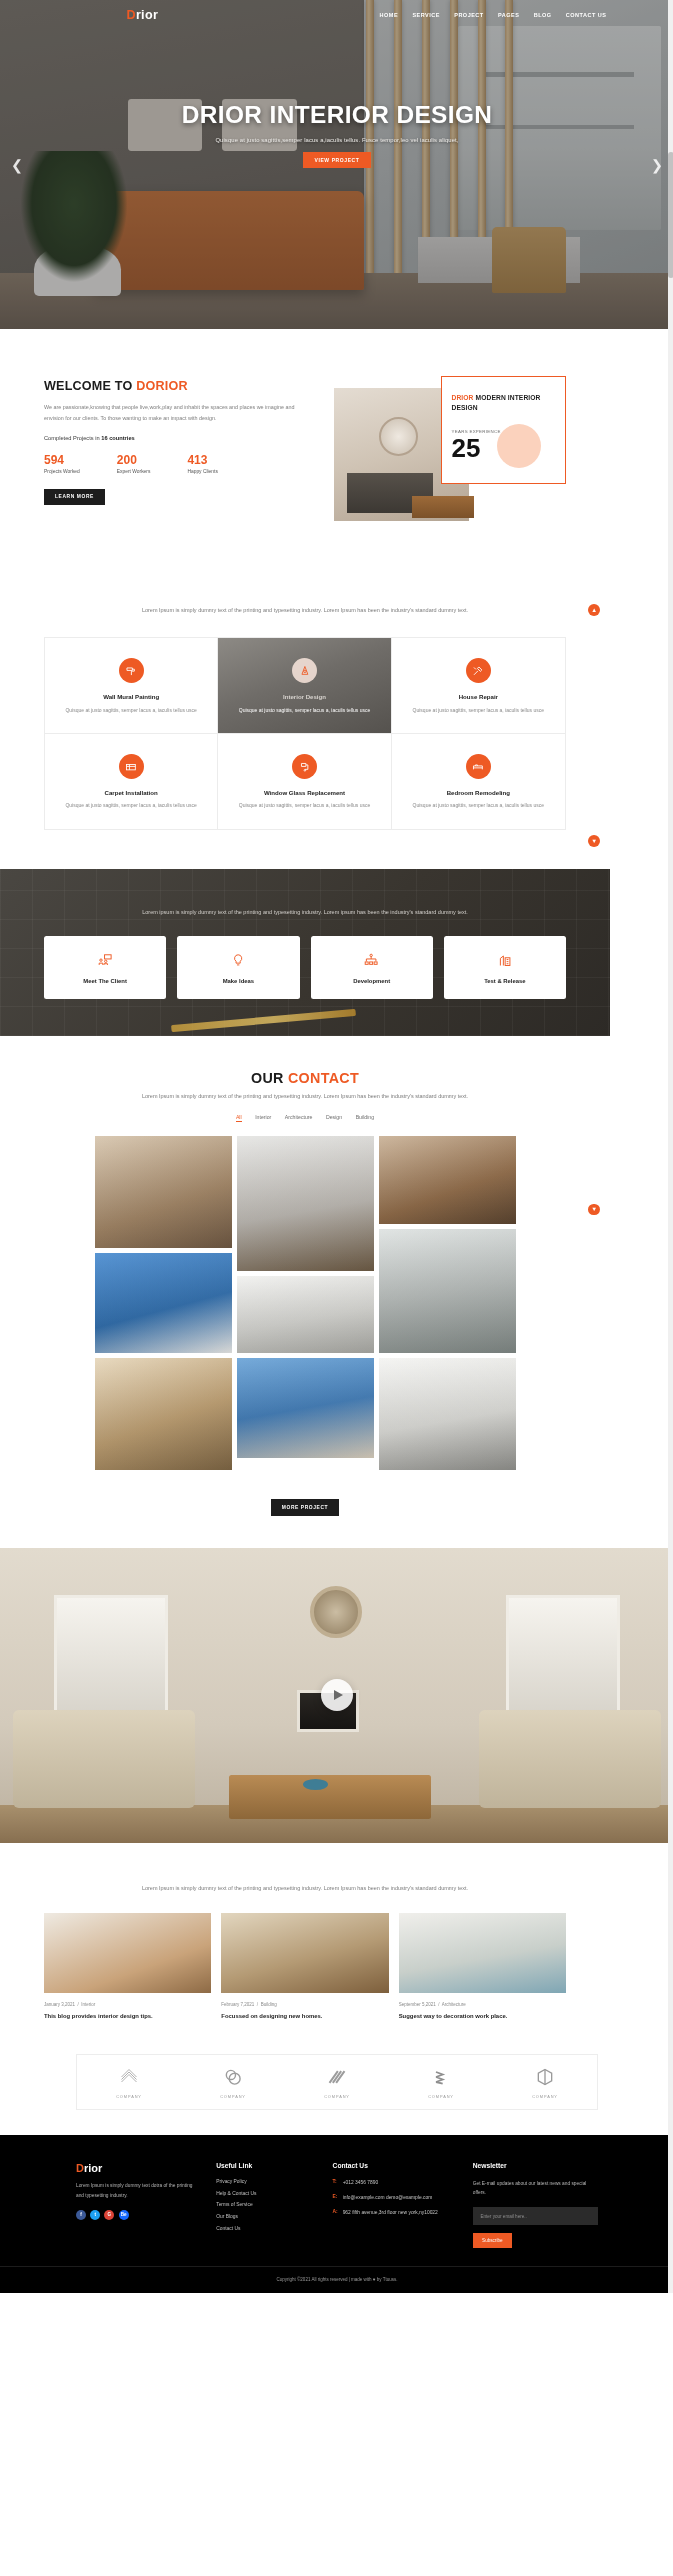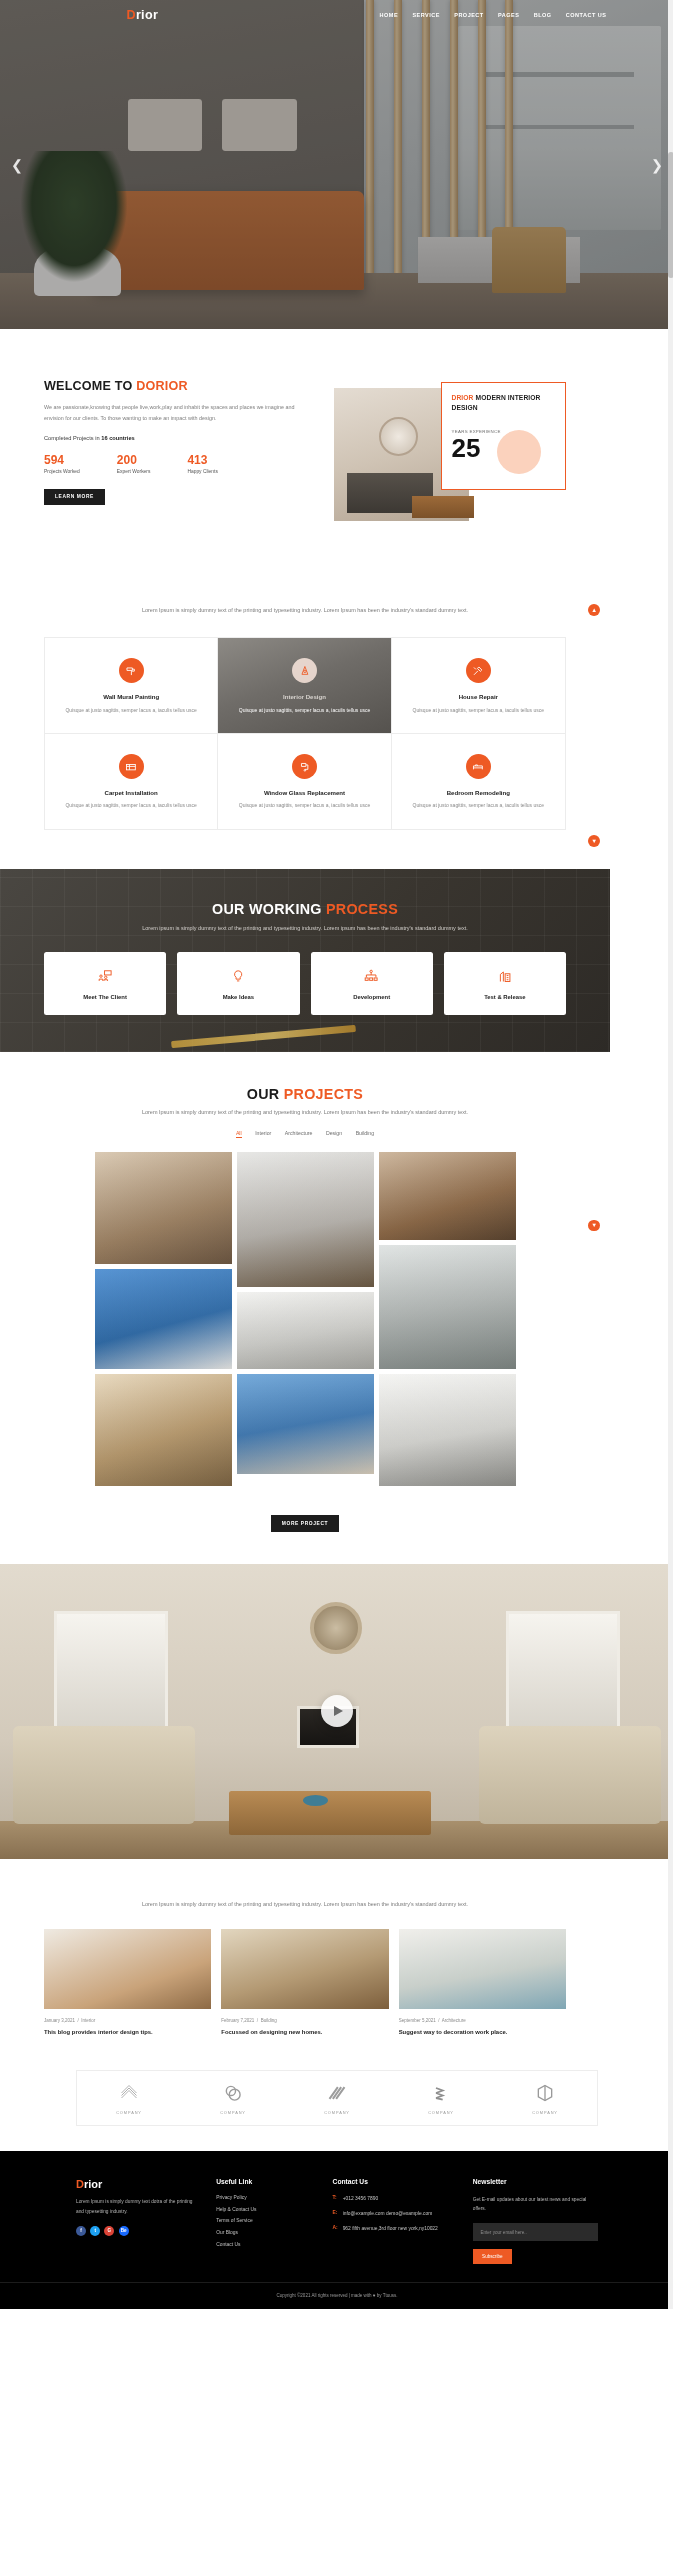--- a/index.html
+++ b/index.html
@@ -163,23 +163,22 @@
   .w-img .cab {
     position:absolute; left:10%; bottom:6%; width:64%; height:30%;
     background:linear-gradient(180deg,#57514a,#3c3833);
   }
   .w-img .tbl {
     position:absolute; right:-4%; bottom:2%; width:46%; height:17%;
     background:linear-gradient(180deg,#9c6a39,#7b5129);
   }
   .exp-card {
     position:absolute; right:0; top:0; width:125px; height:108px;
-    background:#fff; border:1.7px solid #ee5a24; padding:10px 10px;
+    background:#fff; border:1.7px solid #ee5a24; padding:16px 10px;
     z-index:4;
-    margin-top:6px;
   }
   .exp-card-title {
     font-size:6.7px; font-weight:bold; color:#1c1c1c; line-height:1.55;
     letter-spacing:0.1px;
   }
   .exp-card-title em { font-style:normal; color:#ee5a24; }
   .exp-years {
     margin-top:14.3px; font-size:4.4px; color:#6d6d6d; line-height:1.6;
     letter-spacing:0.3px; position:relative; z-index:3;
   }
@@ -481,20 +480,25 @@
           <a href="#">HOME</a>
           <a href="#">SERVICE</a>
           <a href="#">PROJECT</a>
           <a href="#">PAGES</a>
           <a href="#">BLOG</a>
           <a href="#">CONTACT US</a>
         </nav>
       </div>
     </div>
 
+    <div class="hero-content">
+      <div class="hero-title">DRIOR INTERIOR DESIGN</div>
+      <div class="hero-sub">Quisque at justo sagittis,semper lacus a,iaculis tellus. Fusce tempor,leo vel iaculis aliquet,</div>
+      <button class="btn-orange">VIEW PROJECT</button>
+    </div>
 
     <div class="hero-arrow left">❮</div>
     <div class="hero-arrow right">❯</div>
   </section>
 
   <section class="sect welcome">
     <div class="welcome-row">
       <div class="welcome-left">
         <h2 class="welcome-head"><span>WELCOME TO </span><em>DORIOR</em></h2>
         <p class="welcome-body">We are passionate,knowing that people live,work,play and inhabit the spaces and places we imagine and envision for our clients. To those wanting to make an impact with design.</p>
@@ -604,21 +608,20 @@
       </div>
     </div>
 
     <div class="side-dot" style="top:39px">▲</div>
     <div class="side-dot" style="bottom:22px">▼</div>
   </section>
 
   <section class="sect process">
     <div class="process-bg"></div>
     <div class="process-pencil"></div>
-    <h2 class="sect-title"><span>OUR WORKING </span><em>PROCESS</em></h2>
     <p class="sect-sub">Lorem ipsum is simply dummy text of the printing and typesetting industry. Lorem ipsum has been the industry's standard dummy text.</p>
 
     <div class="proc-grid">
       <div class="proc-card">
         <div class="proc-icon">
           <svg viewBox="0 0 24 24" fill="none" stroke="currentColor" stroke-width="1.6">
               <rect x="11" y="3" width="11" height="7"></rect>
               <circle cx="5" cy="12" r="2"></circle>
               <circle cx="13" cy="14" r="2"></circle>
               <path d="M2 20v-3h6v3M10 20v-2h6v2"></path>
@@ -654,21 +657,21 @@
               <rect x="12" y="8" width="8" height="13"></rect>
               <path d="M14.5 11h3M14.5 14.5h3M14.5 18h3"></path>
             </svg>
         </div>
         <div class="proc-name">Test &amp; Release</div>
       </div>
     </div>
   </section>
 
   <section class="sect projects">
-    <h2 class="sect-title"><span>OUR </span><em>PROJECTS</em></h2>
+    <h2 class="sect-title"><span>OUR </span><em>CONTACT</em></h2>
     <p class="sect-sub">Lorem Ipsum is simply dummy text of the printing and typesetting industry. Lorem Ipsum has been the industry's standard dummy text.</p>
 
     <div class="filters">
       <span class="active">All</span>
       <span>Interior</span>
       <span>Architecture</span>
       <span>Design</span>
       <span>Building</span>
     </div>
 

